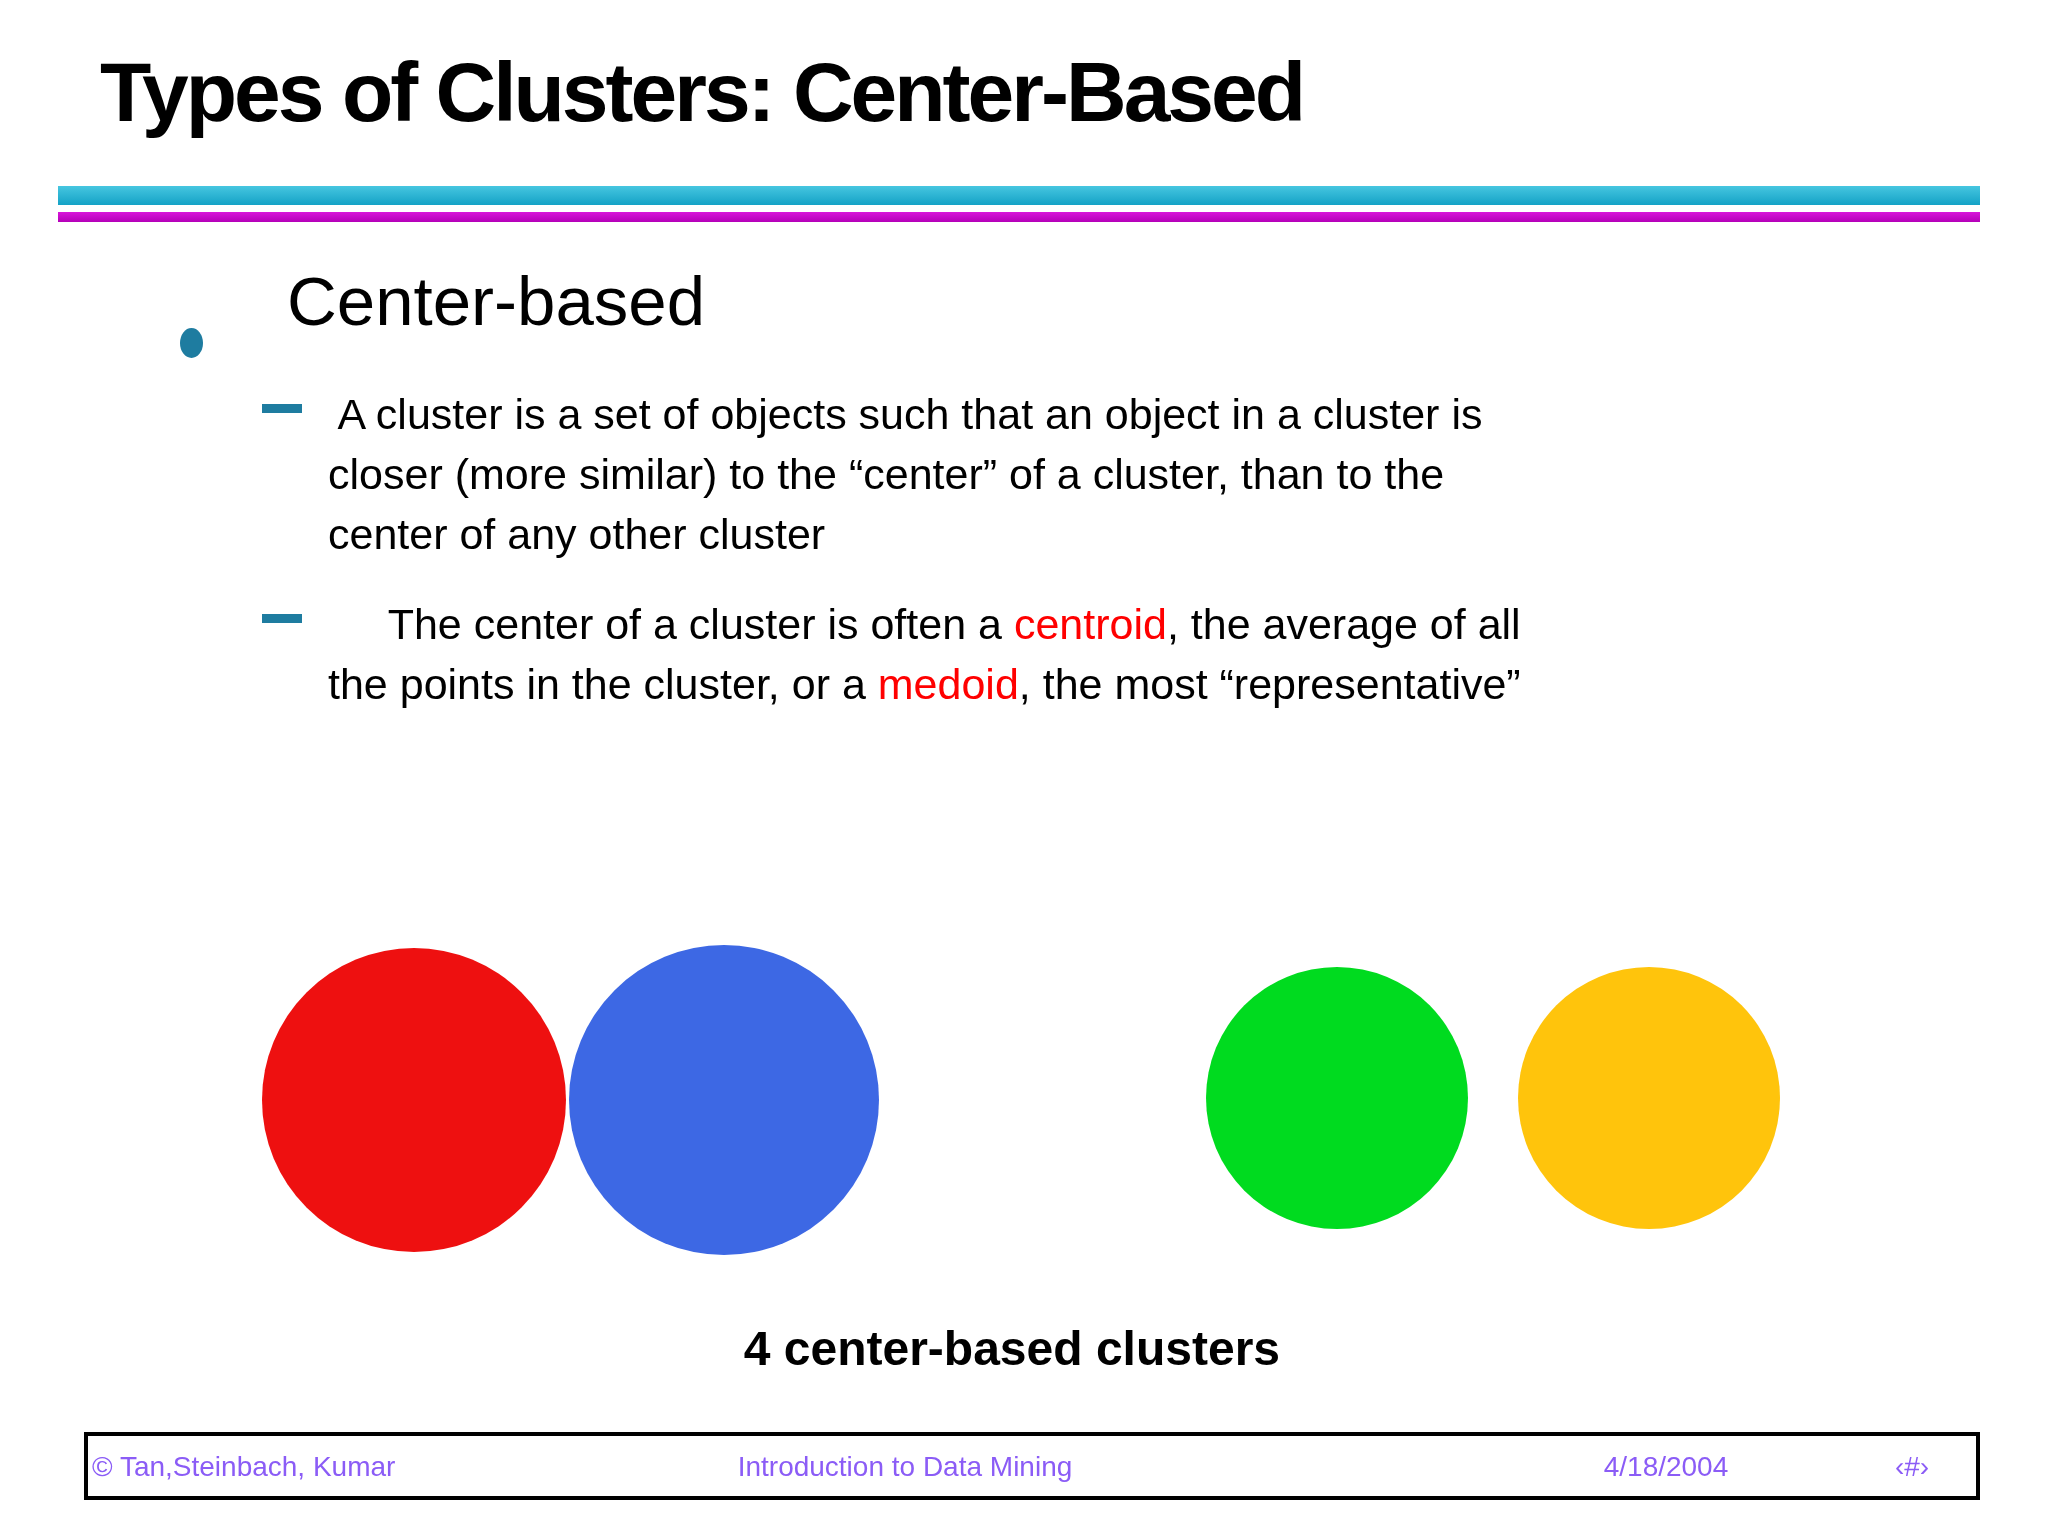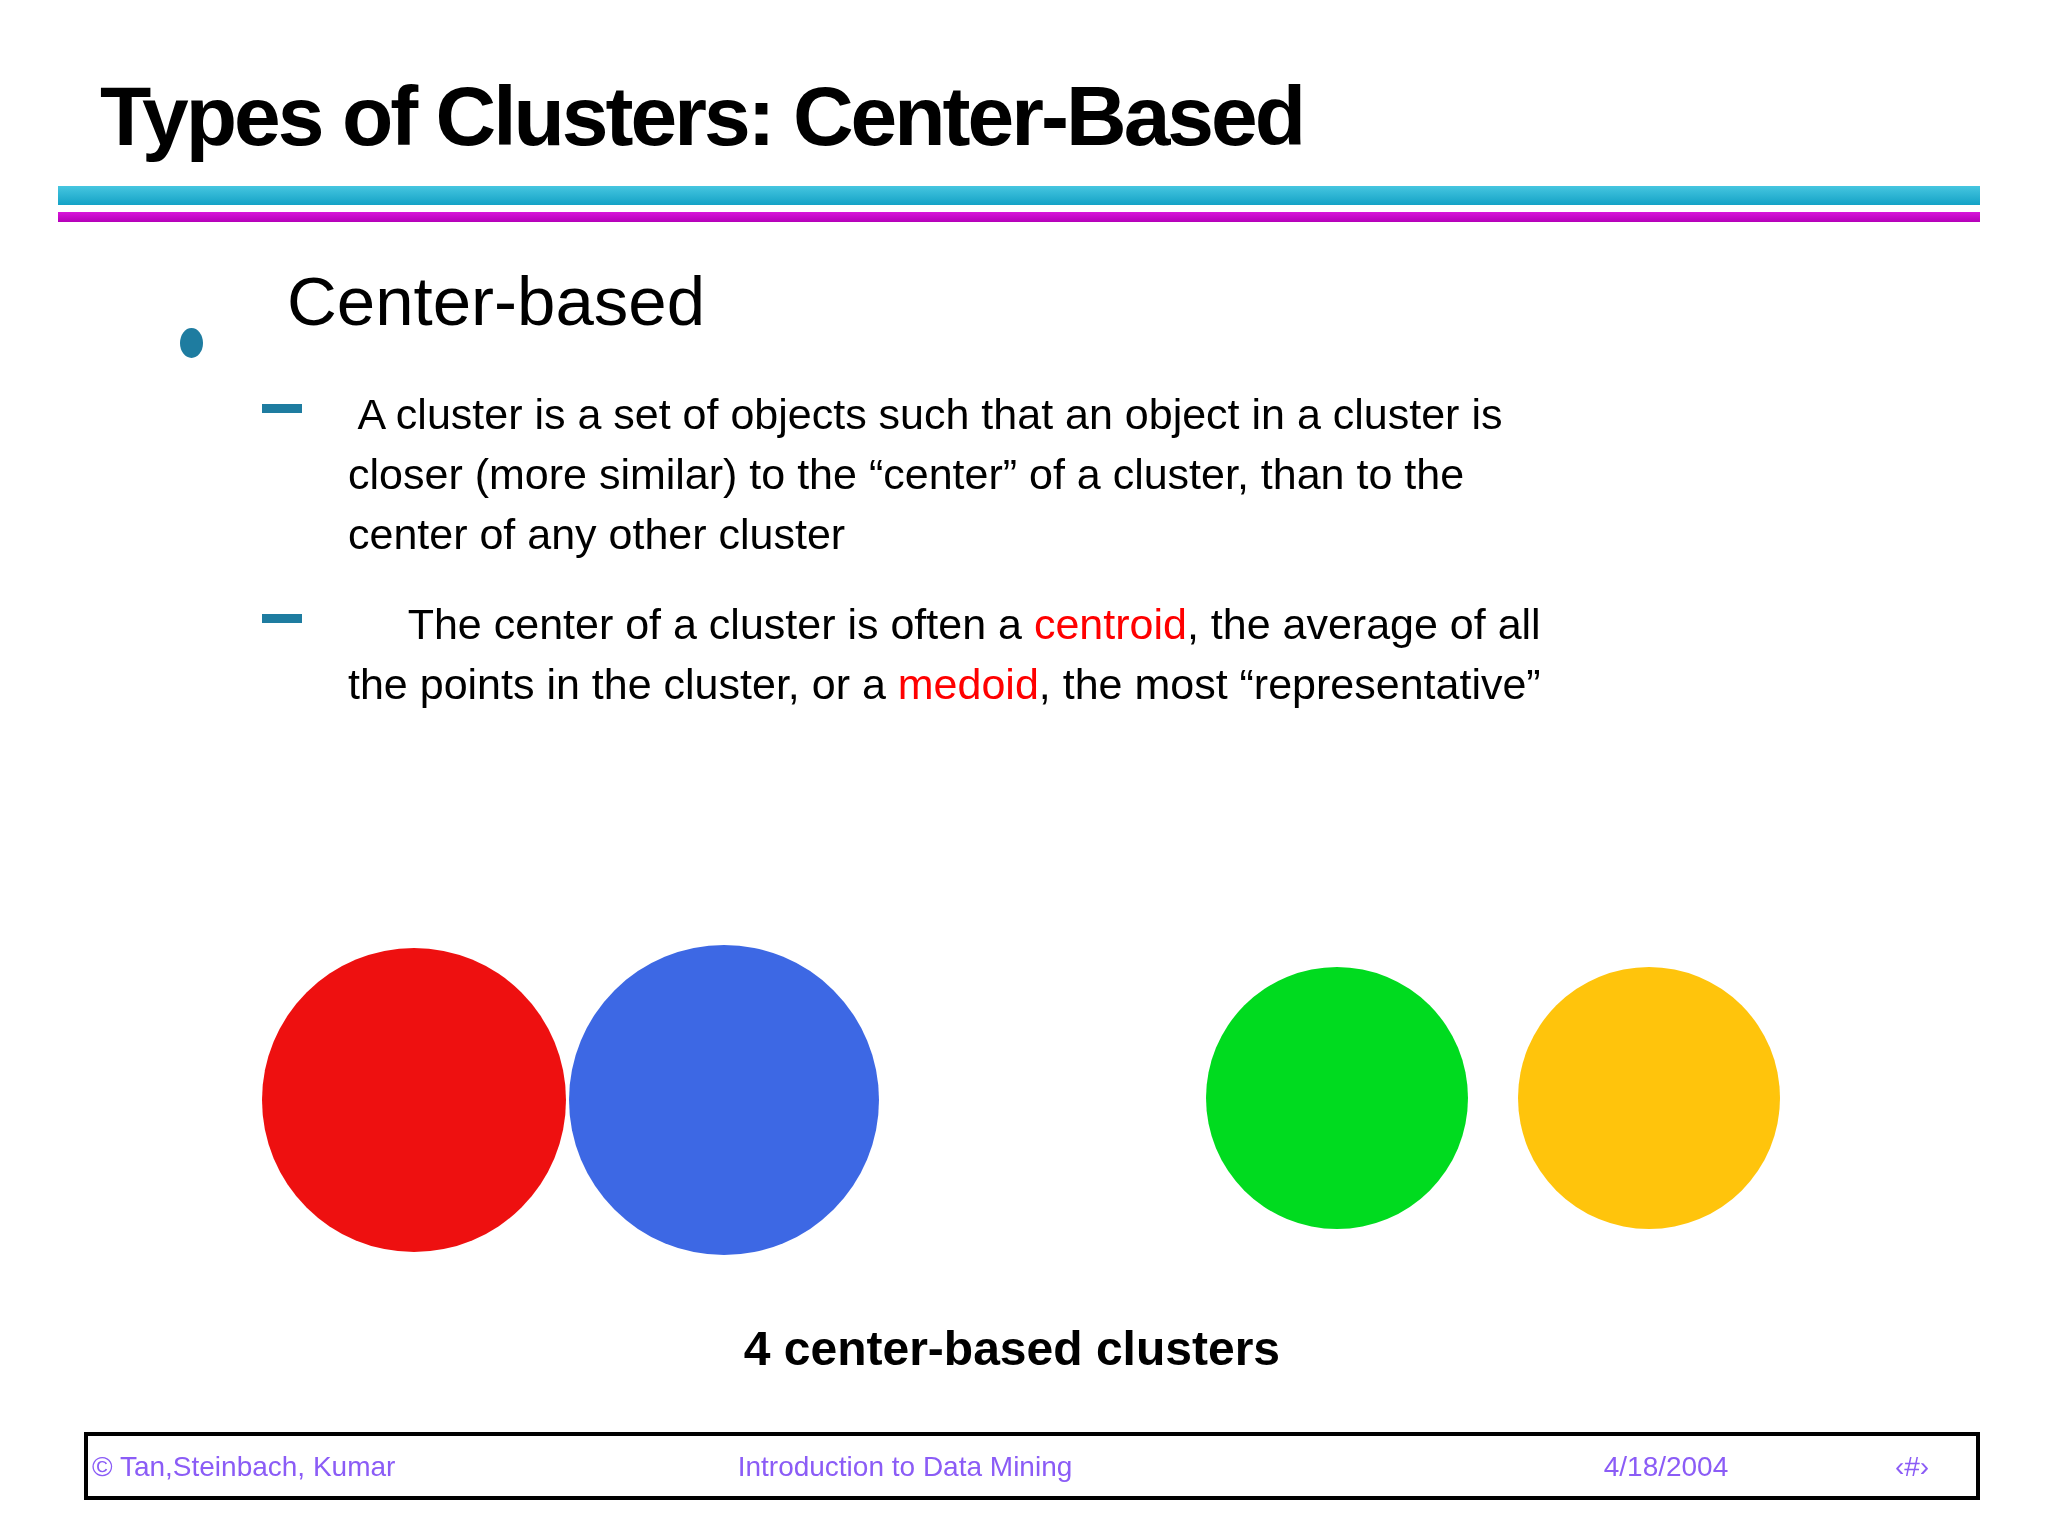--- a/index.html
+++ b/index.html
@@ -2,38 +2,38 @@
 <html><head>
 <meta charset="utf-8">
 <style>
   html,body{margin:0;padding:0;background:#fff;}
   #slide{
     position:relative;width:2048px;height:1536px;background:#ffffff;overflow:hidden;
     font-family:"Liberation Sans","DejaVu Sans",sans-serif;color:#000;
   }
   .title{
     position:absolute;left:100px;top:50px;font-size:84px;line-height:1;
-    font-weight:700;letter-spacing:-3px;color:#000;white-space:nowrap;margin-top:24px;
+    font-weight:700;letter-spacing:-3px;color:#000;white-space:nowrap;
   }
   .rule{position:absolute;left:58px;width:1922px;}
   .rule-teal{top:186px;height:19px;background:linear-gradient(to bottom,#46c6e0,#14a2c6);}
   .rule-magenta{top:212px;height:10px;background:linear-gradient(to bottom,#d816da,#b400b8);}
   .bullet-dot{
     position:absolute;left:180px;top:328px;width:23px;height:30px;border-radius:50%;
   }
   .h1{
     position:absolute;left:263px;top:260px;font-size:69px;line-height:83px;color:#000;white-space:nowrap;margin-left:24px;
   }
   .dash{position:absolute;left:262px;width:40px;height:9px;}
   .dash1{top:404px;}
   .dash2{top:614px;}
   .para{position:absolute;left:328px;font-size:43px;line-height:60px;color:#000;}
   .para1{top:384px;}
   .para2{top:594px;text-align:right;}
-  .tline{white-space:pre;margin-left:20px;}
+  .tline{white-space:pre;}
   .red{color:#ff0000;}
   .circle{position:absolute;border-radius:50%;}
   .circle-red{left:262px;top:948px;width:304px;height:304px;}
   .circle-blue{left:569px;top:945px;width:310px;height:310px;}
   .circle-green{left:1206px;top:967px;width:262px;height:262px;}
   .circle-gold{left:1518px;top:967px;width:262px;height:262px;}
   .caption{
     position:absolute;left:680px;top:1320px;width:600px;text-align:right;
     font-size:48px;font-weight:700;line-height:58px;white-space:nowrap;
   }

